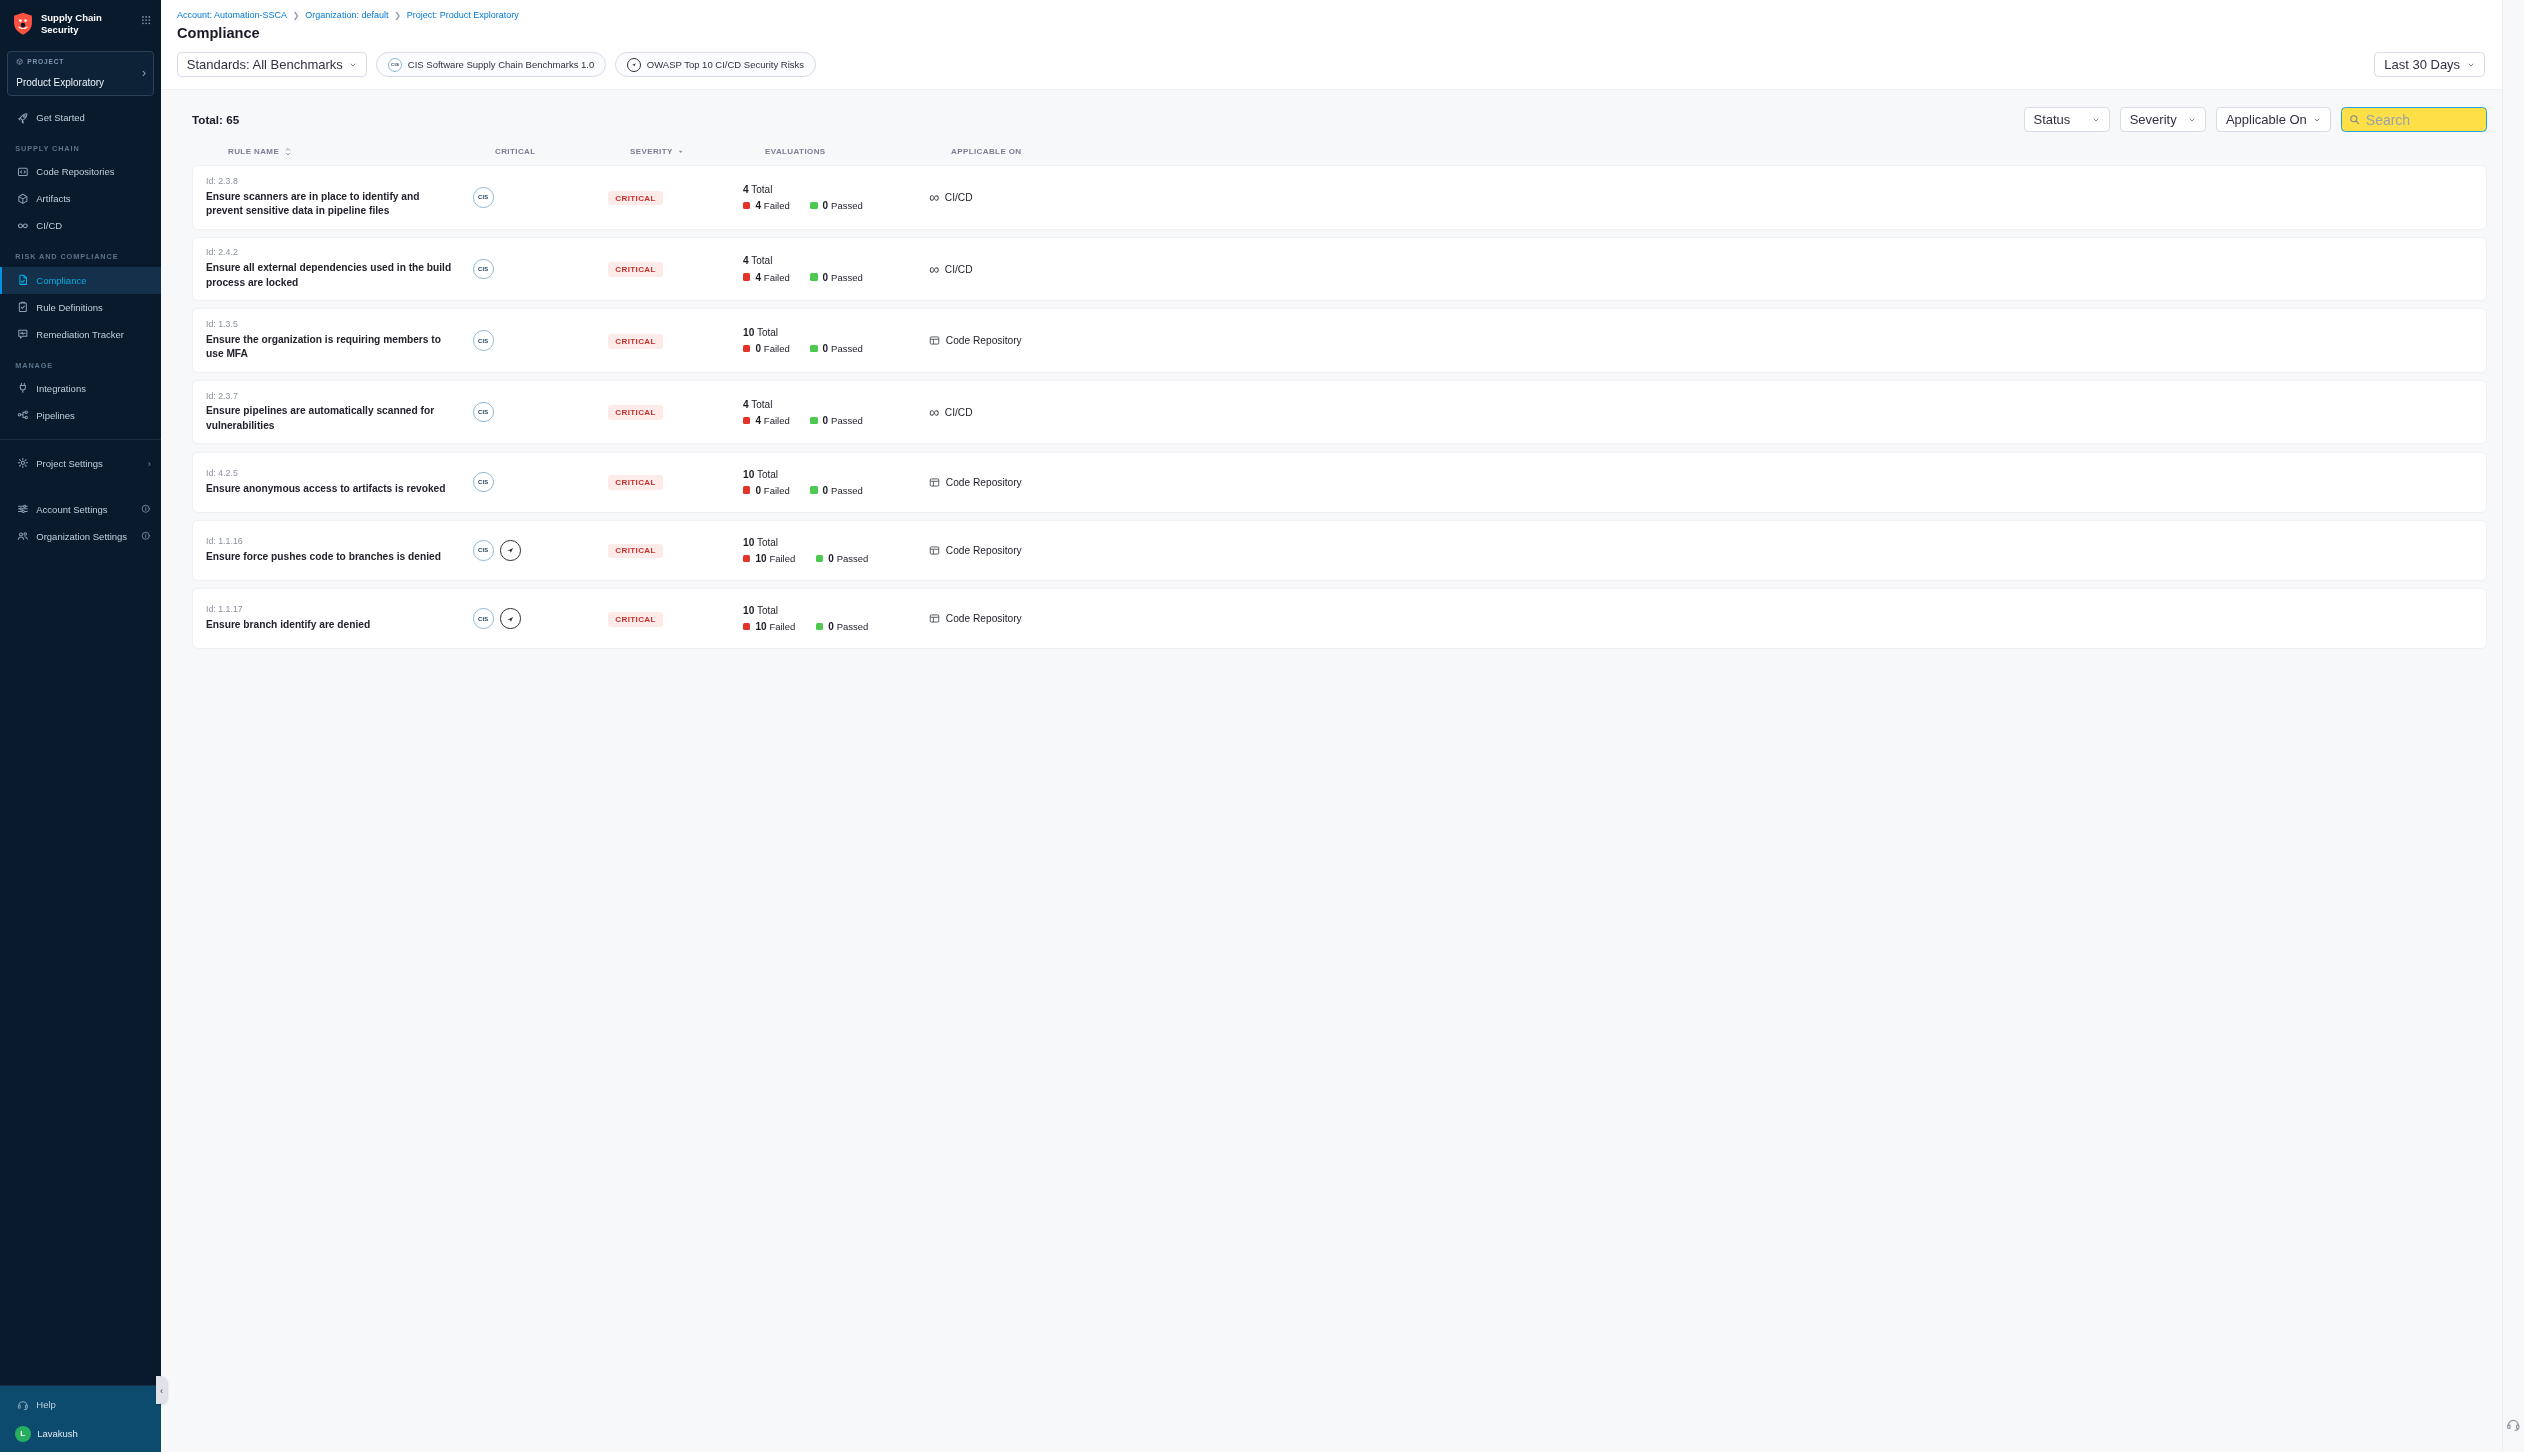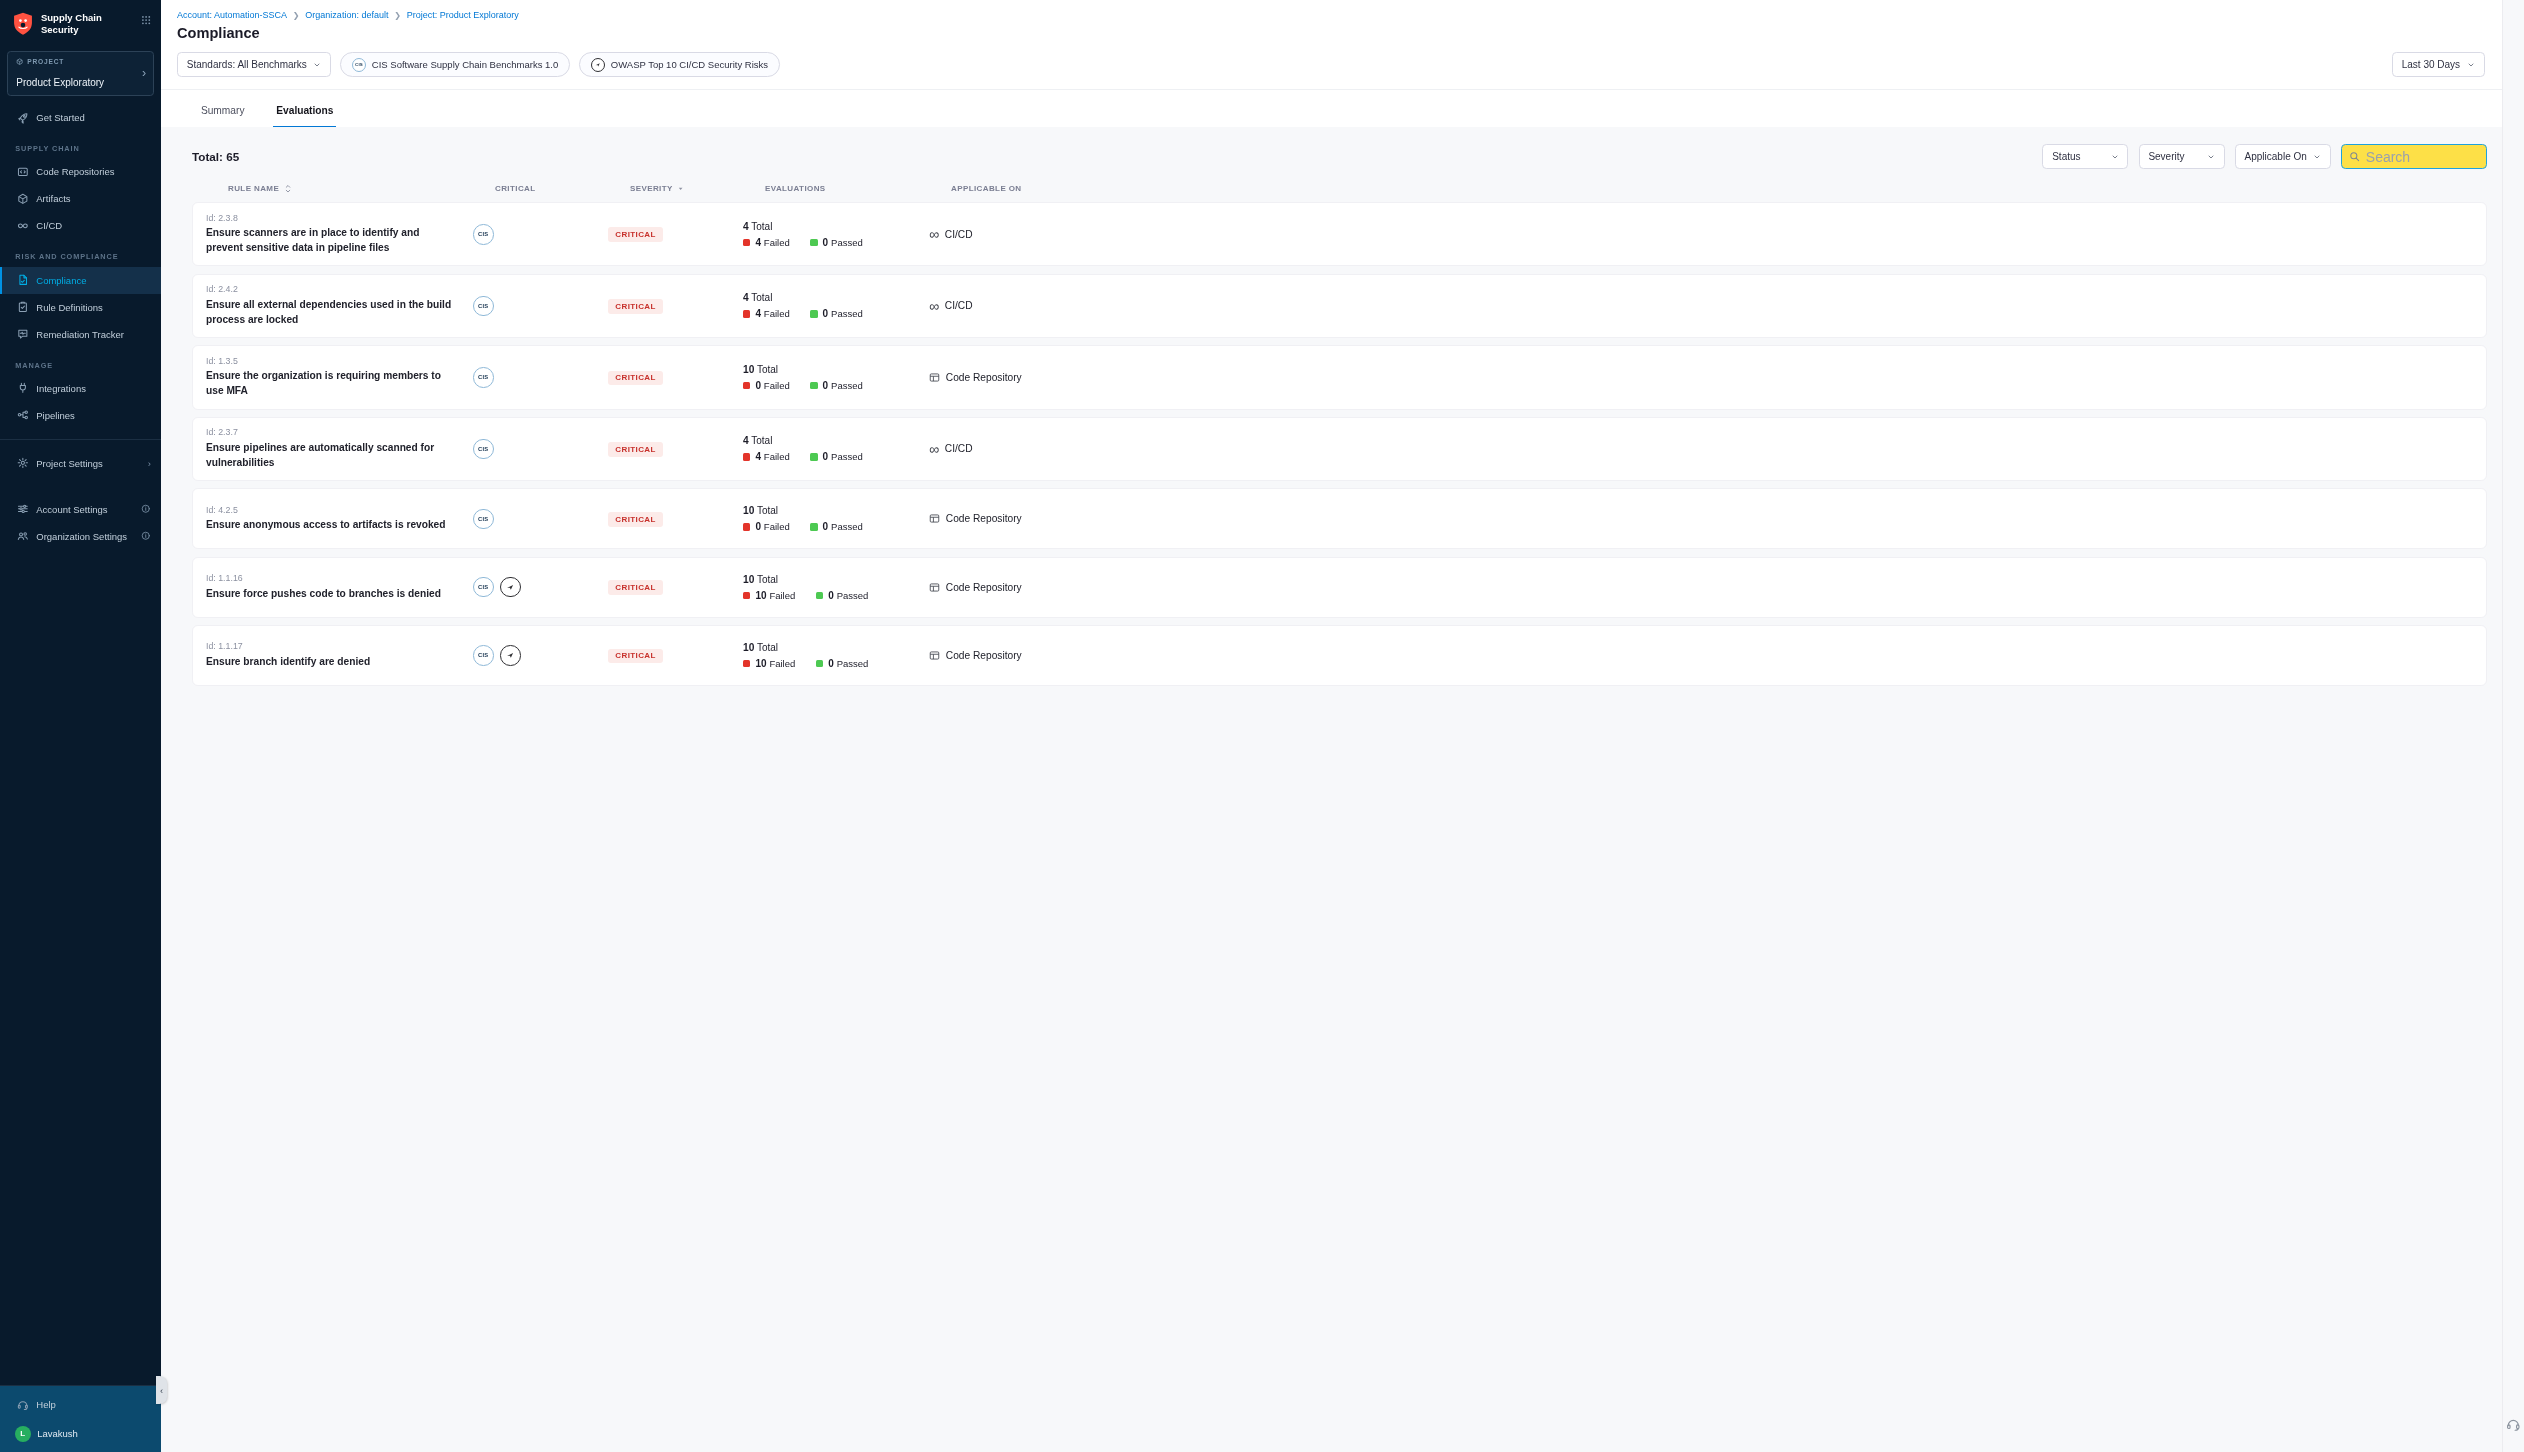--- a/index.html
+++ b/index.html
@@ -36,21 +36,21 @@
   .collapse-handle{position:absolute; left:156px; bottom:48px; width:11px; height:28px; background:#dfe3e8; border-radius:0 7.3px 7.3px 0; display:flex; align-items:center; justify-content:center; color:#3a4654; font-size:9.5px; cursor:pointer; z-index:6; box-shadow:0.7px 0.7px 2.2px rgba(0,0,0,.18);}
 
   
   main{flex:1; min-width:0; display:flex; flex-direction:column; background:#fff;}
   .topbar{padding:10.2px 17.5px 0 16px;}
   .breadcrumb{display:flex; align-items:center; gap:5.8px; font-size:9px;}
   .crumb{color:var(--accent); cursor:pointer; text-decoration:none;}
   .crumb-sep{color:#93a0b0; font-size:8px;}
   .page-title{font-size:14.6px; font-weight:700; color:#1b1b28; margin-top:5.1px;}
   .toolbar{display:flex; align-items:center; gap:8.8px; padding:11px 17.5px 11.7px 16px; border-bottom:0.7px solid #eef0f3;}
-  .dd-btn{display:inline-flex; align-items:center; gap:6.6px; height:25px; padding:0 8.8px; border:0.7px solid #d9dae5; border-radius:4.4px; background:#fff; font-size:10px; color:#2f3142; cursor:pointer; white-space:nowrap;}
+  .dd-btn{display:inline-flex; align-items:center; gap:6.6px; height:25px; padding:0 8.8px; border:0.7px solid #d9dae5; border-radius:4.4px; background:#fff; font-size:13px; color:#2f3142; cursor:pointer; white-space:nowrap;}
   .dd-chev{color:#6b7280; display:inline-flex;}
   .chip{display:inline-flex; align-items:center; gap:5.8px; height:25px; padding:0 11px; border:0.7px solid #d9dae5; border-radius:12.4px; background:#fbfcff; font-size:9.5px; color:#2f3142; cursor:pointer; white-space:nowrap;}
   .toolbar-spacer{flex:1;}
   .tabs{display:flex; gap:26px; padding-left:37px;}
   .tab{padding:15.3px 2.9px 9.5px; font-size:10.2px; color:#4c4f5e; border-bottom:1.5px solid transparent; cursor:pointer;}
   .tab.active{color:#15151c; font-weight:700; border-bottom-color:var(--accent);}
 
   .content{flex:1; background:#f7f8fa; padding:17.5px 14.6px 0 31px; overflow:hidden;}
   .content-head{display:flex; align-items:center; gap:10.2px; margin-bottom:14.6px;}
   .total{font-size:11.7px; font-weight:700; color:#1c1c28;}
@@ -336,24 +336,20 @@
       <button class="dd-btn">
         <span>Last 30 Days</span>
         <span class="dd-chev">
             <svg width="8" height="8" viewBox="0 0 16 16" stroke="currentColor" fill="none" stroke-width="1.8" stroke-linecap="round">
               <path d="M4 6l4 4 4-4"></path>
             </svg>
           </span>
       </button>
     </div>
 
-    <div class="tabs">
-      <div class="tab">Summary</div>
-      <div class="tab active">Evaluations</div>
-    </div>
 
     <div class="content">
       <div class="content-head">
         <span class="total">Total: 65</span>
         <span class="head-spacer"></span>
         <button class="dd-btn filter-dd">
           <span>Status</span>
           <span class="dd-chev">
               <svg width="8" height="8" viewBox="0 0 16 16" stroke="currentColor" fill="none" stroke-width="1.8" stroke-linecap="round">
                 <path d="M4 6l4 4 4-4"></path>

